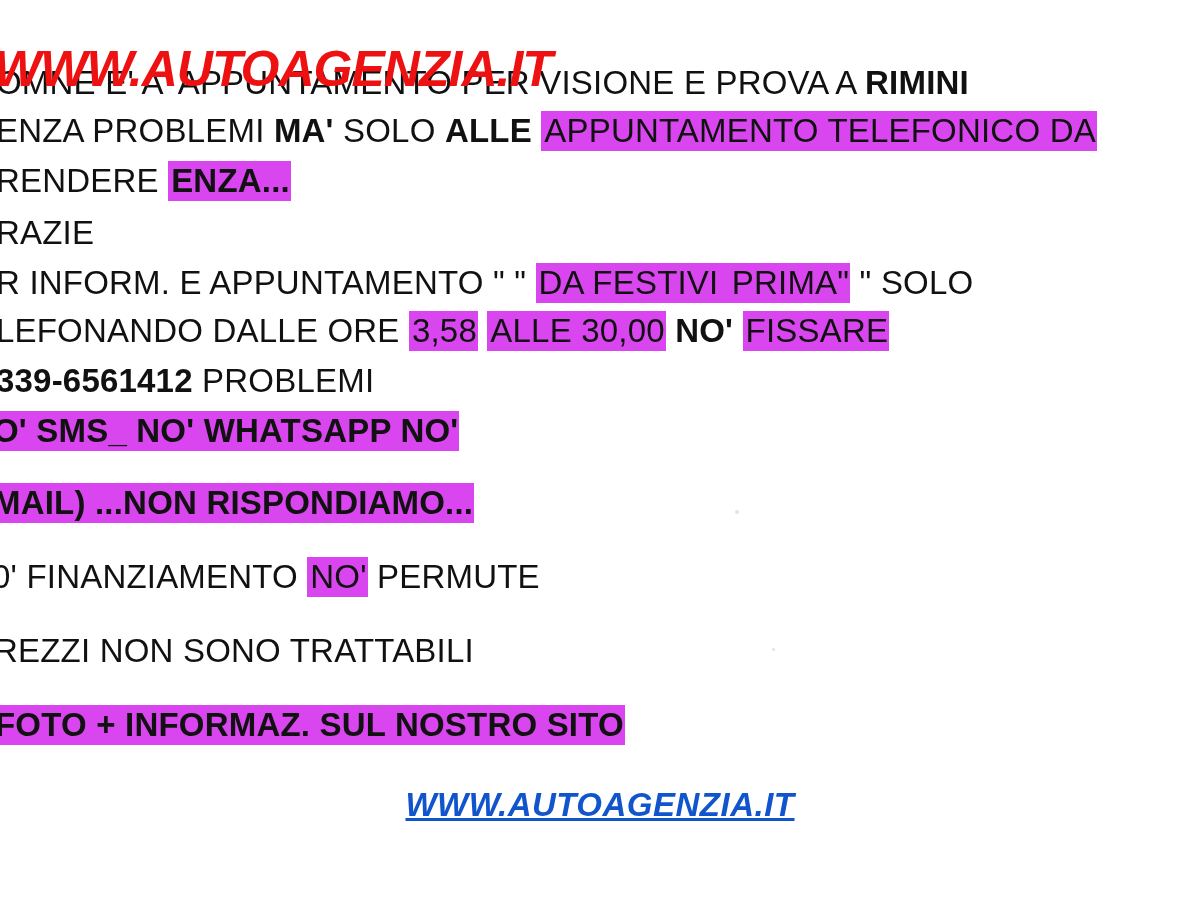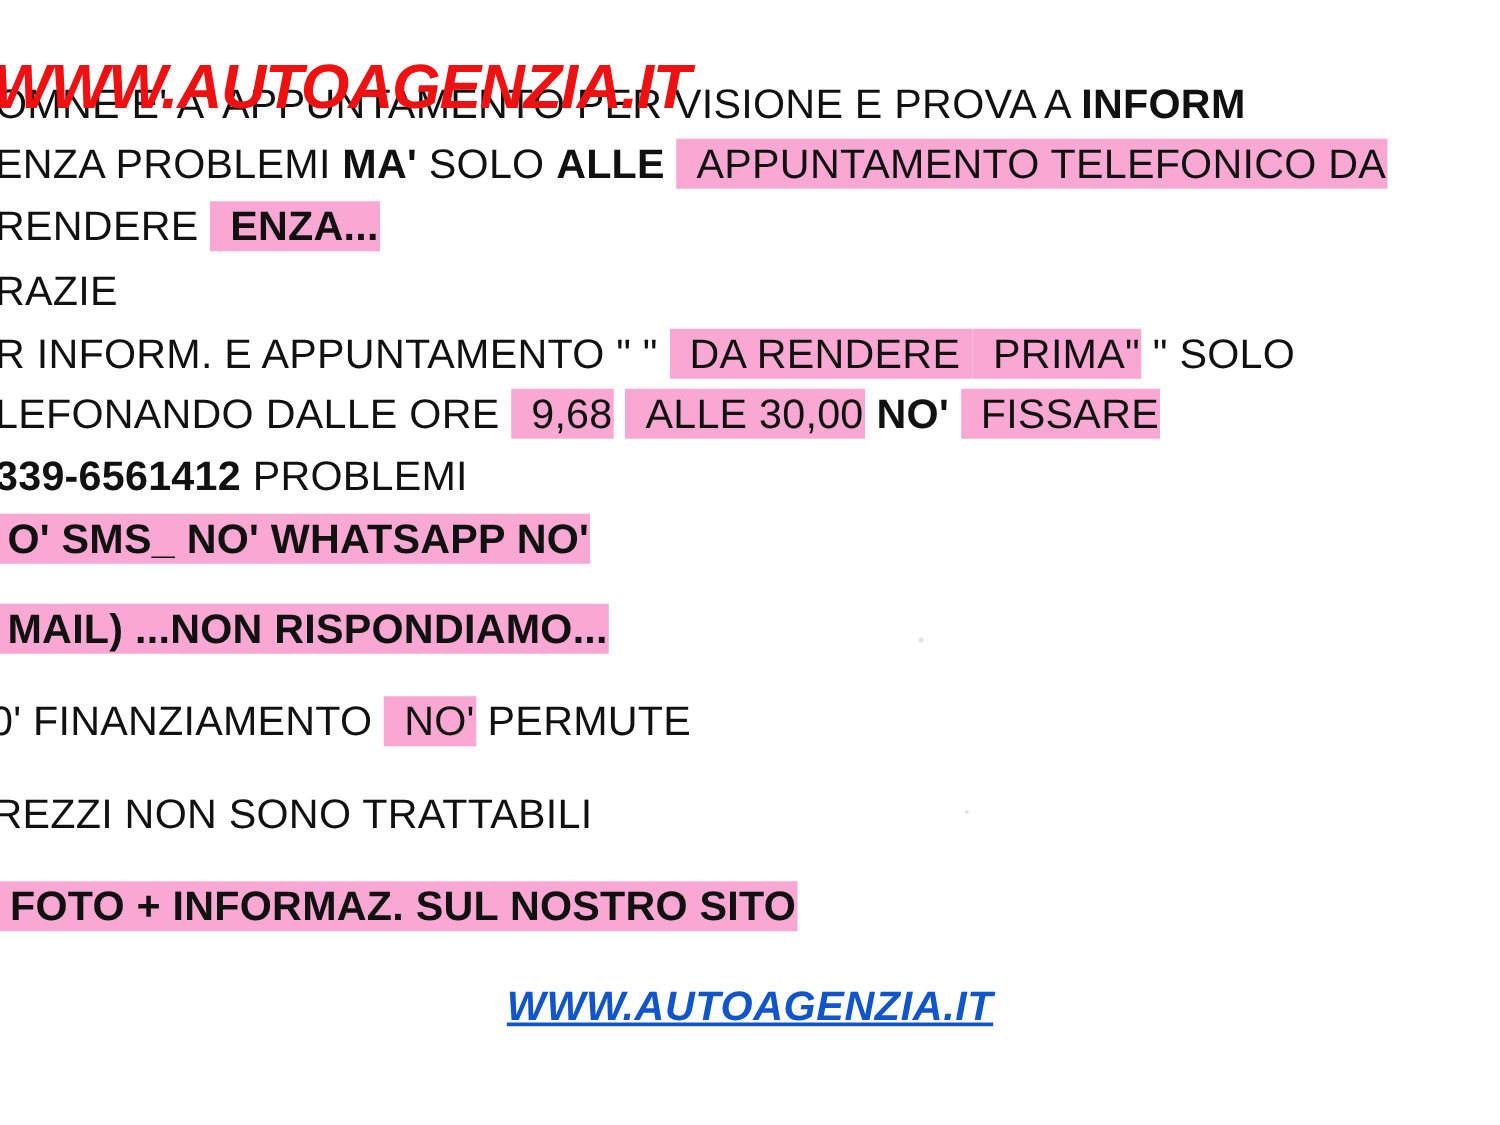--- a/index.html
+++ b/index.html
@@ -36,22 +36,22 @@
   .line {
     position: absolute;
     white-space: nowrap;
     font-size: 33px;
     line-height: 38px;
     color: #111111;
     letter-spacing: 0.2px;
   }
 
   .hl {
-    background: #f9a8d4;
-    padding: 1px 1px 2px 16px;
+    background: #d946ef;
+    padding: 1px 1px 2px 3px;
   }
   .bold { font-weight: bold; }
 
   .link-wrap {
     position: absolute;
     left: 0;
     width: 1200px;
     text-align: center;
     top: 742px;
   }
@@ -77,41 +77,41 @@
 
 <div id="page">
 
   <div class="speck" style="left:735px;top:466px;width:4px;height:4px;"></div>
   <div class="speck" style="left:772px;top:604px;width:3px;height:3px;"></div>
   <div class="speck" style="left:780px;top:866px;width:5px;height:5px;"></div>
 
   <div class="watermark">WWW.AUTOAGENZIA.IT</div>
 
   <div class="line" style="left:-4px;top:20px;">
-    <span>OMNE E' A' </span><span>APPUNTAMENTO PER</span><span> VISIONE E PROVA A </span><span class="bold">INFORM</span>
+    <span>OMNE E' A' </span><span>APPUNTAMENTO PER</span><span> VISIONE E PROVA A </span><span class="bold">RIMINI</span>
   </div>
 
   <div class="line" style="left:-4px;top:68px;">
     <span>ENZA PROBLEMI </span><span class="bold">MA'</span><span> SOLO </span><span class="bold">ALLE</span><span> </span><span class="hl">APPUNTAMENTO TELEFONICO DA</span>
   </div>
 
   <div class="line" style="left:-4px;top:118px;">
     <span>RENDERE </span><span class="hl bold">ENZA...</span>
   </div>
 
   <div class="line" style="left:-4px;top:170px;">
     <span>RAZIE</span>
   </div>
 
   <div class="line" style="left:-4px;top:220px;">
-    <span>R INFORM. E APPUNTAMENTO " " </span><span class="hl">DA RENDERE </span><span class="hl">PRIMA"</span><span> " SOLO</span>
+    <span>R INFORM. E APPUNTAMENTO " " </span><span class="hl">DA FESTIVI </span><span class="hl">PRIMA"</span><span> " SOLO</span>
   </div>
 
   <div class="line" style="left:-4px;top:268px;">
-    <span>LEFONANDO DALLE ORE </span><span class="hl">9,68</span><span> </span><span class="hl">ALLE 30,00</span><span>  </span><span class="bold">NO'</span><span> </span><span class="hl">FISSARE</span>
+    <span>LEFONANDO DALLE ORE </span><span class="hl">3,58</span><span> </span><span class="hl">ALLE 30,00</span><span>  </span><span class="bold">NO'</span><span> </span><span class="hl">FISSARE</span>
   </div>
 
   <div class="line" style="left:-4px;top:318px;">
     <span class="bold"> 339-6561412</span><span> PROBLEMI</span>
   </div>
 
   <div class="line" style="left:-10px;top:368px;">
     <span class="hl bold">O' SMS_ NO' WHATSAPP NO'</span>
   </div>
 

